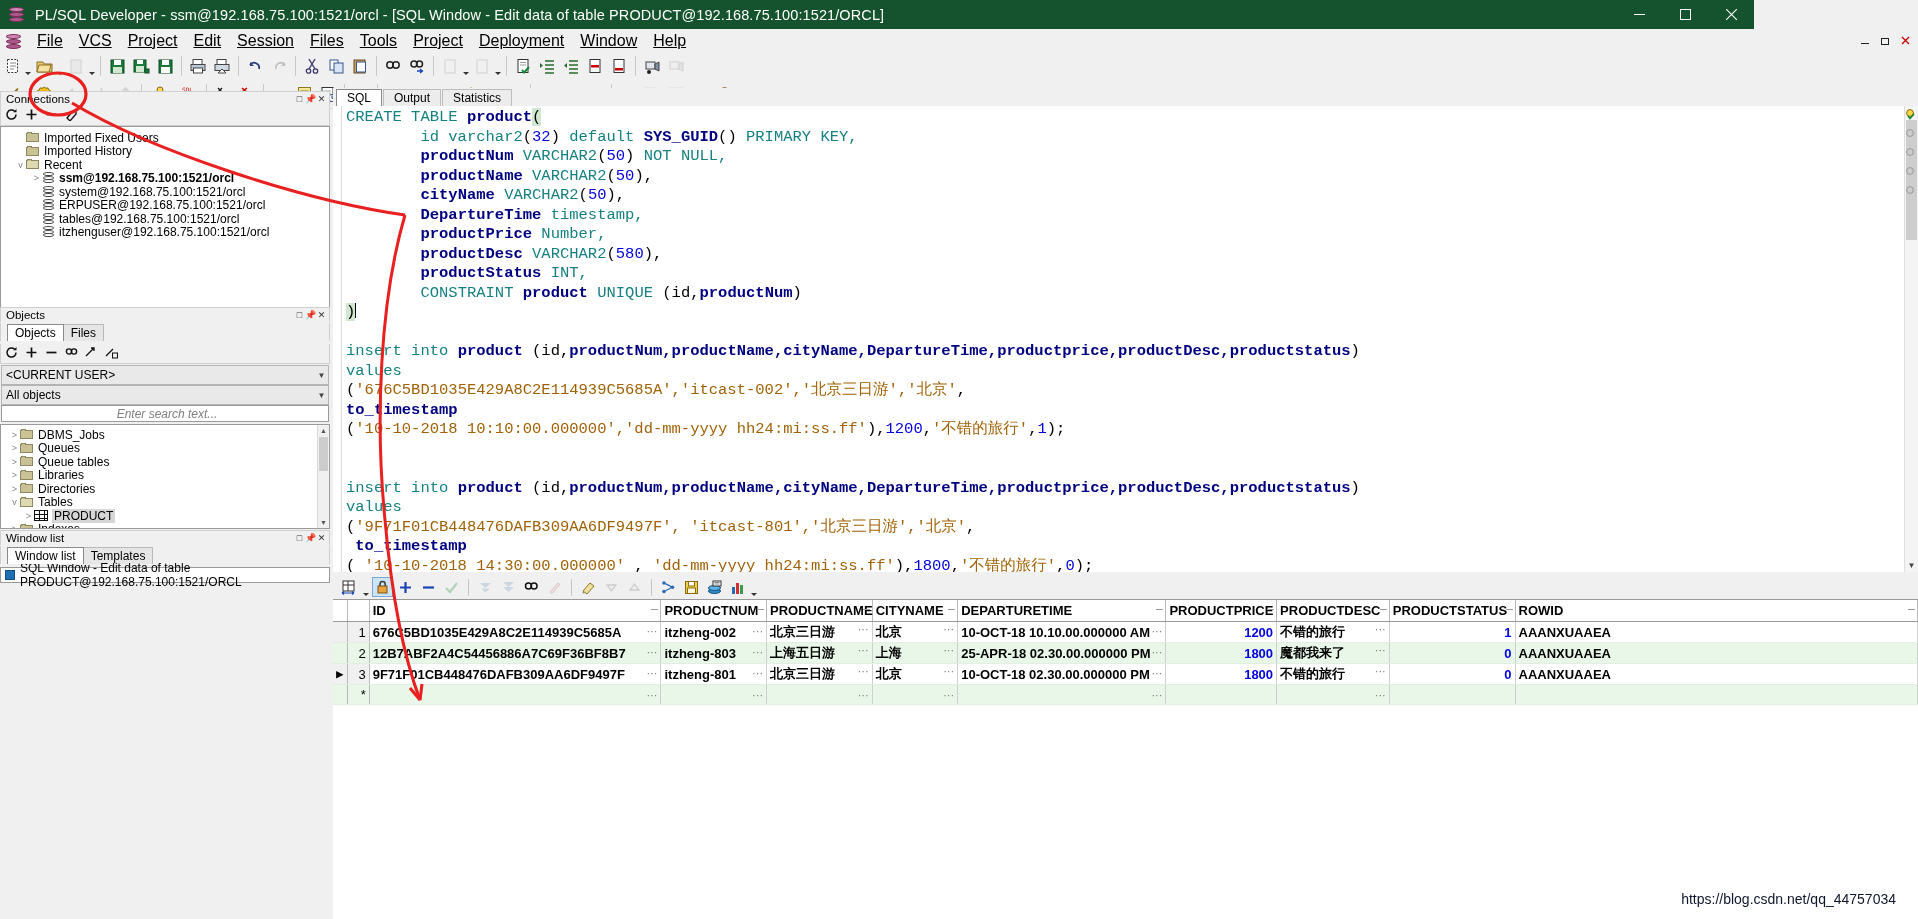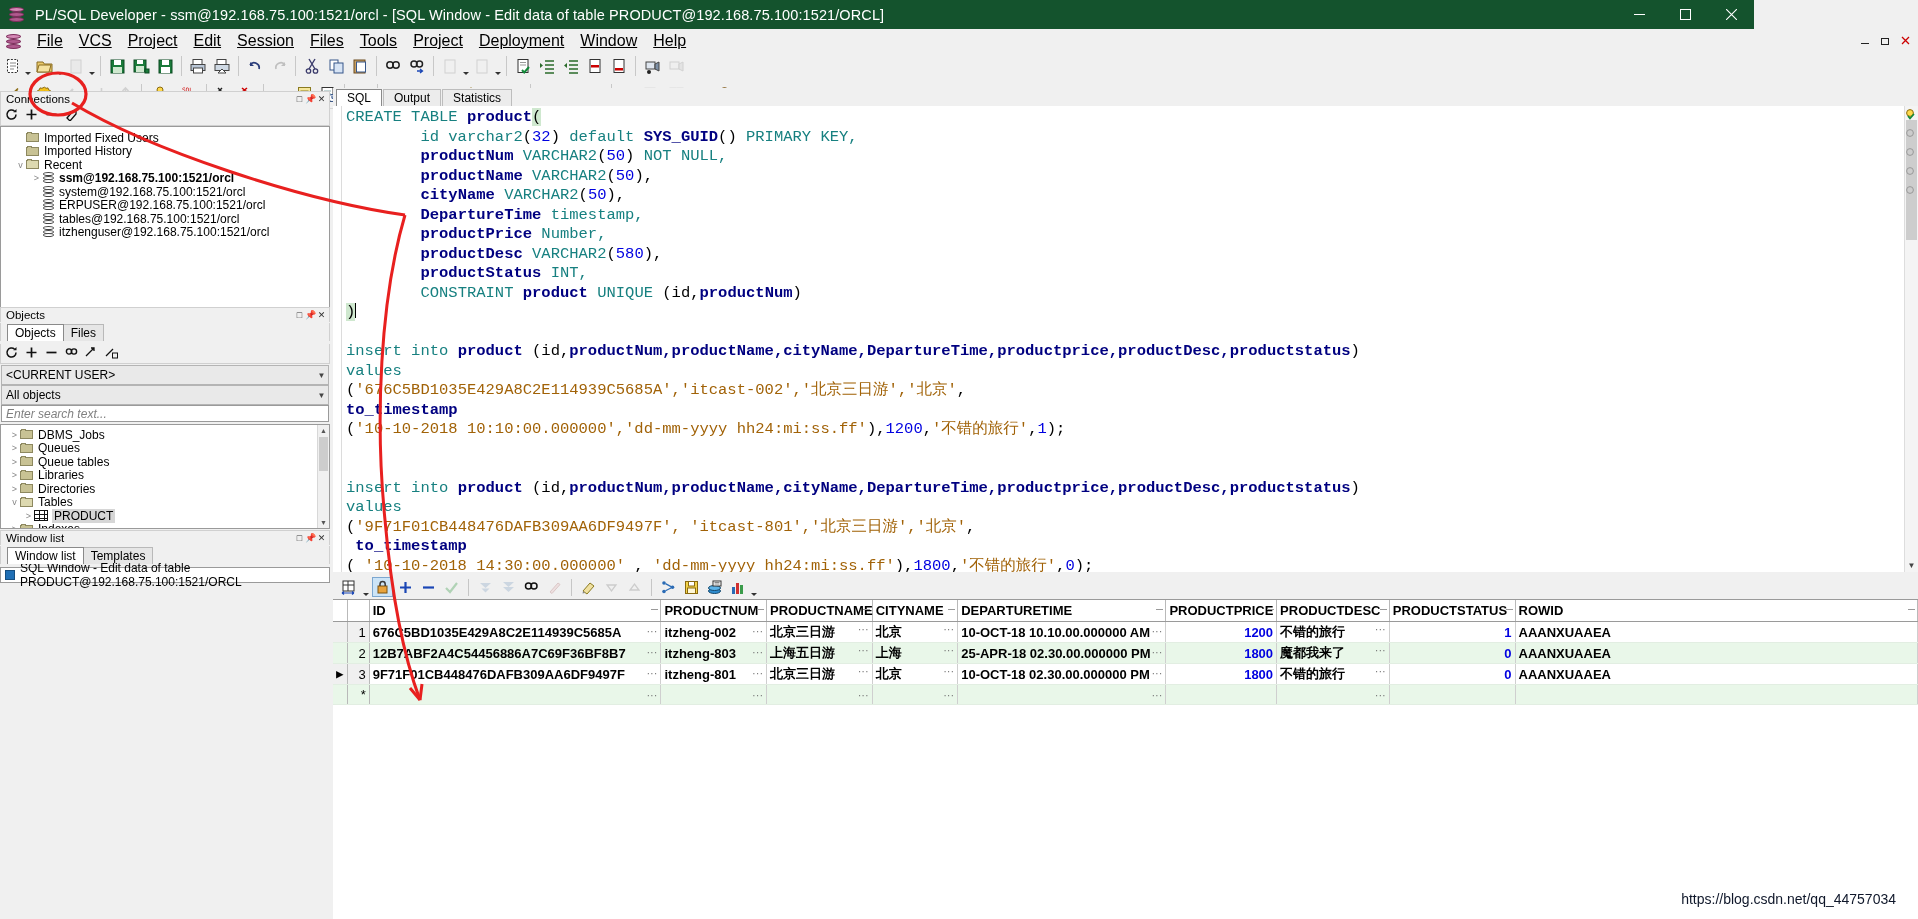--- a/index.html
+++ b/index.html
@@ -71,21 +71,21 @@
   .dbico b:nth-child(2){top:3.5px;}
   .dbico b:nth-child(3){top:7px;}
   .tblico{width:14px;height:11px;margin-right:4px;flex:none;border:1px solid #111;background:#fff;box-sizing:border-box;
     background-image:linear-gradient(#111,#111),linear-gradient(#111,#111),linear-gradient(90deg,#111,#111),linear-gradient(90deg,#111,#111);
     background-size:100% 1px,100% 1px,1px 100%,1px 100%;
     background-position:0 3px,0 6.5px,4px 0,9px 0;background-repeat:no-repeat;}
   .sel{background:#d6d6d6;padding:0 2px;}
   .bold{font-weight:bold;}
   .combo{height:20px;background:#e9e9e9;border:1px solid #b4b4b4;display:flex;align-items:center;padding-left:4px;font-size:12px;margin:0;box-sizing:border-box;}
   .combo .cb-arrow{margin-left:auto;width:13px;text-align:center;color:#444;font-size:8px;}
-  .srch{height:17px;background:#fff;border:1px solid #9a9a9a;display:flex;align-items:center;padding-left:4px;font-size:12px;color:#808080;font-style:italic;box-sizing:border-box;}
+  .srch{height:17px;background:#fff;border:1px solid #9a9a9a;display:flex;align-items:center;padding-left:4px;font-size:12px;color:#808080;font-style:italic;box-sizing:border-box;justify-content:center;}
   .vscroll{position:absolute;right:0;top:0;width:11px;height:100%;background:#f0f0f0;border-left:1px solid #d8d8d8;}
   .vscroll .up,.vscroll .dn{height:11px;display:flex;align-items:center;justify-content:center;font-size:7px;color:#555;}
   .vscroll .thumb{position:absolute;left:1px;width:9px;background:#cdcdcd;}
 
   
   .editor{position:absolute;left:333px;top:88px;width:1585px;height:484px;background:#fff;}
   .edtabs{height:18px;background:#f0f0f0;display:flex;align-items:flex-end;padding-left:3px;}
   .edtab{font-size:12px;padding:1px 10px;border:1px solid #bdbdbd;border-bottom:none;background:#ececec;margin-right:1px;}
   .edtab.active{background:#fff;border-color:#8a8a8a;font-weight:normal;}
   .code-wrap{position:absolute;left:0;top:18px;width:1585px;height:466px;display:flex;}

